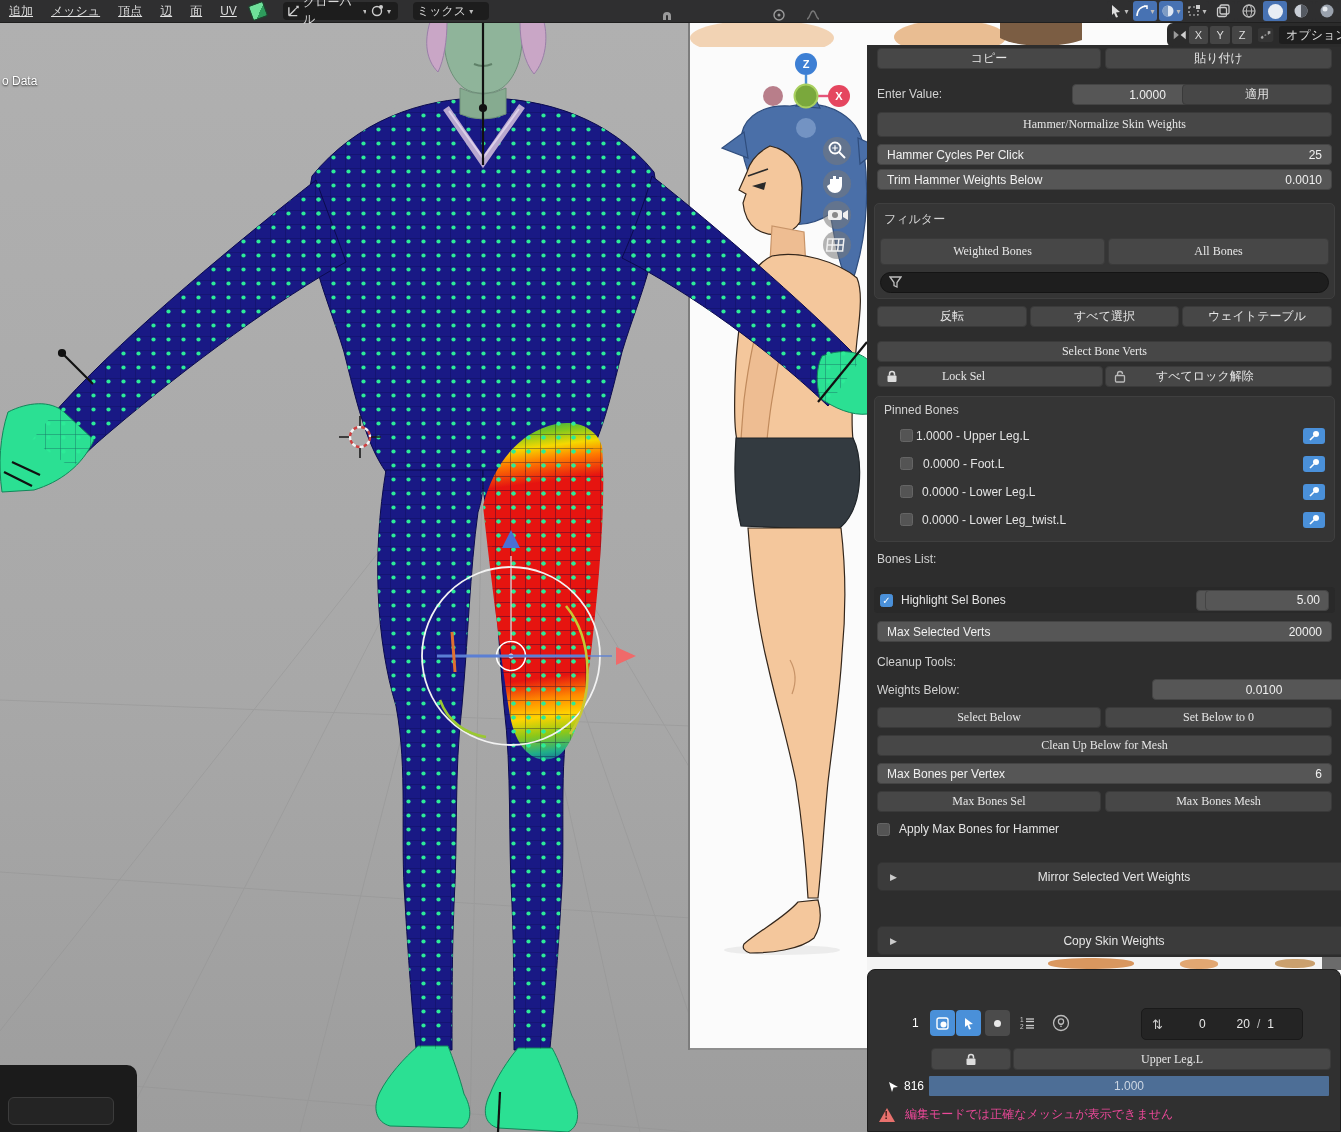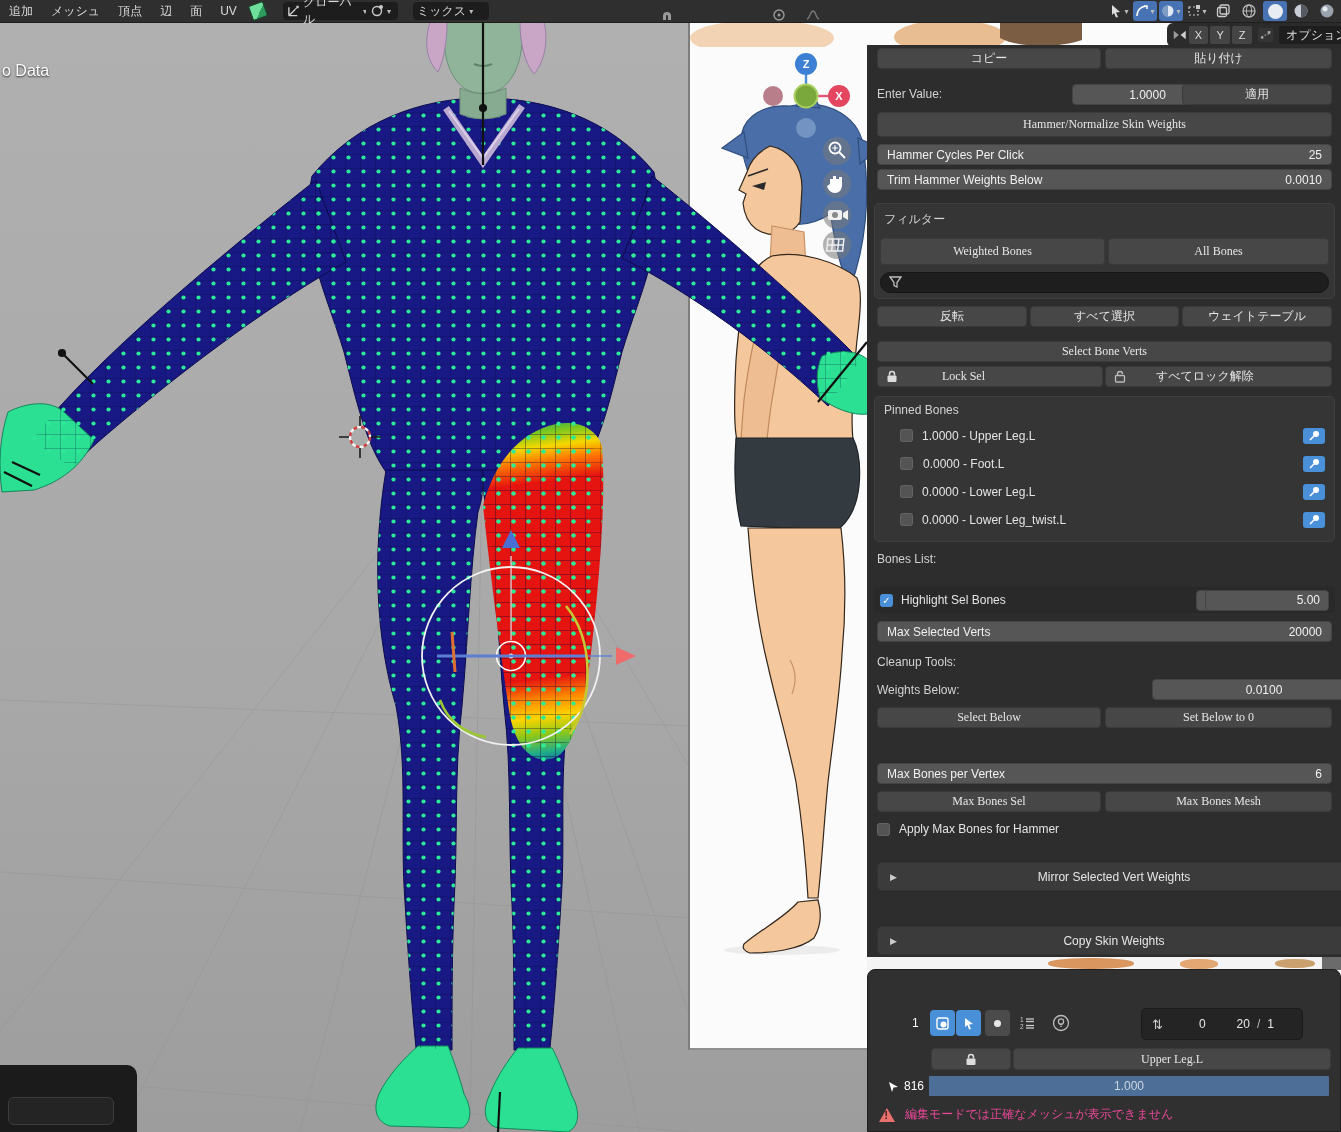--- a/index.html
+++ b/index.html
@@ -1,21 +1,21 @@
 <!DOCTYPE html>
 <html><head>
 <meta charset="utf-8">
 <style>
   html,body{margin:0;padding:0;background:#222;}
   .stage{position:relative;width:1341px;height:1132px;overflow:hidden;
     font-family:"Liberation Sans","DejaVu Sans",sans-serif;color:#e4e4e4;font-size:12px;}
   .abs{position:absolute;}
   
   .hdr{position:absolute;left:0;top:0;width:1341px;height:22px;background:#2f2f30;
-    border-bottom:1px solid #1f1f1f;display:flex;align-items:center;z-index:30;}
+    border-bottom:1px solid #1f1f1f;display:flex;align-items:center;z-index:30;text-decoration:underline;}
   .menu{color:#dcdcdc;font-size:12px;padding:0 9px;white-space:nowrap;}
   .wgrp{position:absolute;top:2px;height:18px;background:#1d1d1d;border-radius:4px;
     display:flex;align-items:center;padding:0 4px;gap:3px;color:#d8d8d8;}
   .chev{font-size:8px;color:#bdbdbd;}
   .hic{width:14px;height:14px;display:inline-block;position:relative;}
   .rt-icons{position:absolute;right:2px;top:1px;display:flex;align-items:center;gap:2px;z-index:31;}
   .tbtn{height:20px;min-width:20px;border-radius:3px;display:flex;align-items:center;
     justify-content:center;padding:0 2px;gap:1px;background:#2f2f30;}
   .tbtn.blue{background:#4772b3;}
   .shadeball{width:15px;height:15px;border-radius:50%;}
@@ -62,21 +62,21 @@
   .iconbtn.blue{background:#4a90d9;}
   .iconbtn.ghost{background:transparent;}
   .counter{position:absolute;left:273px;top:0;width:160px;height:30px;background:#242424;
     border:1px solid #1a1a1a;border-radius:5px;display:flex;align-items:center;color:#e8e8e8;}
   .wslider{position:absolute;left:61px;right:11px;top:0;height:20px;background:#4d6e96;border-radius:1px;
     display:flex;align-items:center;justify-content:center;color:#ccd6e2;}
   .warn-tri{width:0;height:0;border-left:8px solid transparent;border-right:8px solid transparent;
     border-bottom:14px solid #e8716d;position:relative;}
   .warn-tri:after{content:"!";position:absolute;left:-2.5px;top:2px;font-size:10px;color:#301313;font-weight:bold;}
   
-  .odata{position:absolute;left:2px;top:62px;color:#fff;font-size:16px;z-index:5;
+  .odata{position:absolute;left:2px;top:74px;color:#fff;font-size:12px;z-index:5;
     text-shadow:0 1px 2px rgba(0,0,0,.8);}
   .opbox{position:absolute;left:0;top:1065px;width:137px;height:67px;background:#1b1b1b;
     border-radius:0 10px 0 0;z-index:6;}
   .opbox .inner{position:absolute;left:8px;top:32px;width:104px;height:26px;background:#242424;
     border:1px solid #3c3c3c;border-radius:6px;}
   .pencil{width:14px;height:14px;display:inline-block;background:linear-gradient(135deg,#6fe09a 60%,#2e9c5c 60%);
     border-radius:2px;transform:rotate(-20deg);border:1px solid #1c4a30;}
   svg{display:block;}
 </style>
 </head>
@@ -442,21 +442,21 @@
     <div class="r btn" style="top:321px;left:238px;width:227px;justify-content:flex-start;padding-left:8px;gap:30px">
       <svg width="12" height="13" viewBox="0 0 12 13">
         <rect x="1.5" y="5.5" width="9" height="6.5" rx="1" fill="none" stroke="#bbb" stroke-width="1.3"></rect>
         <path d="M3.5,5.5 v-1.5 a2.5,2.5 0 0 1 5,0" stroke="#bbb" stroke-width="1.3" fill="none"></path>
         </svg>
       <span>すべてロック解除</span>
     </div>
 
     <div class="box" style="left:7px;right:6px;top:351px;height:144px">
       <span class="lbl" style="position:absolute;left:9px;top:6px">Pinned Bones</span>
-      <div style="position:absolute;left:25px;right:8px;top:30px;height:17px;display:flex;align-items:center;gap:9px">
+      <div style="position:absolute;left:25px;right:8px;top:30px;height:17px;display:flex;align-items:center;gap:3px">
         <span class="cb"></span>
         <span>1.0000 - Upper Leg.L</span>
         <span class="pinbtn">
             <svg width="12" height="12" viewBox="0 0 12 12">
               <line x1="2" y1="10" x2="6" y2="6" stroke="#fff" stroke-width="1.6"></line>
               <circle cx="8" cy="4" r="3" fill="#fff"></circle>
             </svg>
           </span>
       </div>
       <div style="position:absolute;left:25px;right:8px;top:58px;height:17px;display:flex;align-items:center;gap:10px">
@@ -506,20 +506,21 @@
     </div>
 
     <span class="r lbl" style="top:610px">Cleanup Tools:</span>
 
     <span class="r lbl" style="top:638px">Weights Below:</span>
     <div class="r fld c" style="top:634px;left:241px;width:224px">0.0100</div>
 
     <div class="r btn" style="top:662px;width:224px">Select Below</div>
     <div class="r btn" style="top:662px;left:238px;width:227px">Set Below to 0</div>
 
+    <div class="r btn" style="top:690px">Clean Up Below for Mesh</div>
 
     <div class="r sl" style="top:718px">
       <span>Max Bones per Vertex</span>
       <span>6</span>
     </div>
 
     <div class="r btn" style="top:746px;width:224px">Max Bones Sel</div>
     <div class="r btn" style="top:746px;left:238px;width:227px">Max Bones Mesh</div>
 
     <div class="r" style="top:777px;display:flex;align-items:center;gap:9px">

